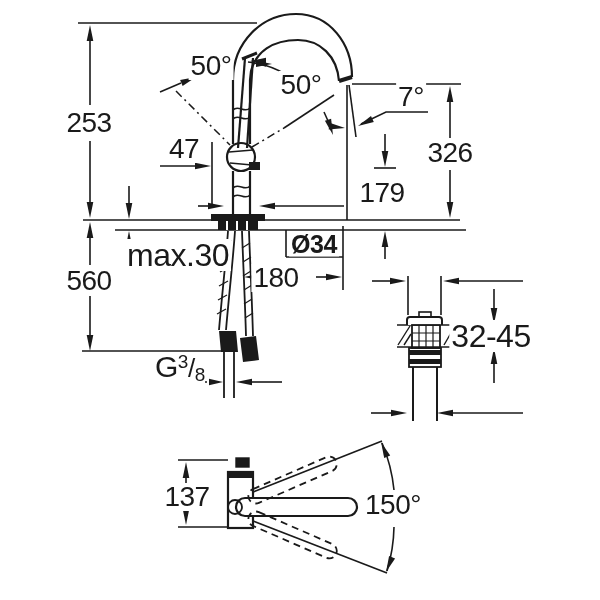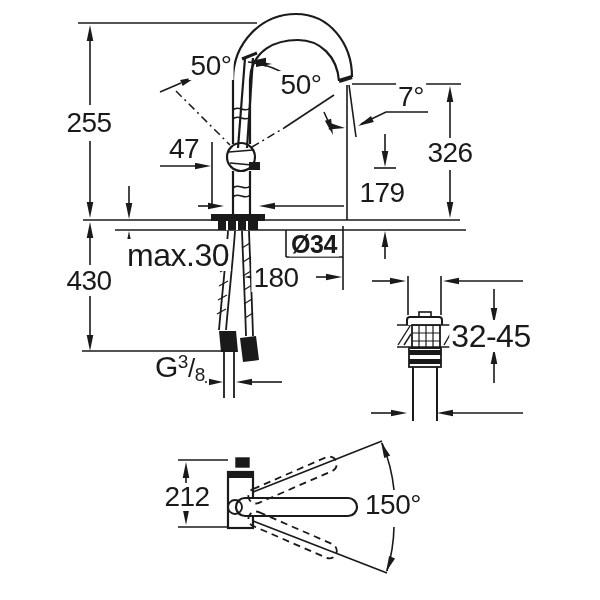--- a/index.html
+++ b/index.html
@@ -213,31 +213,31 @@
     <rect x="228" y="472" width="25" height="6" fill="currentColor" stroke="none"></rect>
     <rect x="236" y="498" width="121" height="18" rx="9" fill="#ffffff"></rect>
     <circle cx="235" cy="507" r="7" stroke-width="1.8"></circle>
     <g stroke-width="1.8" stroke-dasharray="7 5">
       <rect x="0" y="-7.5" width="95" height="15" rx="7.5" transform="translate(249,499) rotate(-23.5)"></rect>
       <rect x="0" y="-7.5" width="95" height="15" rx="7.5" transform="translate(249,516) rotate(23.5)"></rect>
     </g>
   </g>
 </svg>
 
-<div class="lbl" style="left:89px;top:123px">255</div>
+<div class="lbl" style="left:89px;top:123px">253</div>
 <div class="lbl" style="left:211px;top:66px">50°</div>
 <div class="lbl" style="left:301px;top:85px">50°</div>
 <div class="lbl" style="left:411px;top:97px">7°</div>
 <div class="lbl" style="left:184px;top:149px">47</div>
 <div class="lbl" style="left:450px;top:153px">326</div>
 <div class="lbl" style="left:382px;top:193px">179</div>
 <div class="lbl fs25" style="left:314px;top:244px">Ø34</div>
 <div class="lbl fs26" style="left:178px;top:255px">max.30</div>
-<div class="lbl" style="left:89px;top:281px">430</div>
+<div class="lbl" style="left:89px;top:281px">560</div>
 <div class="lbl" style="left:276px;top:278px">180</div>
 <div class="lbl fs26" style="left:491px;top:336px">32-45</div>
-<div class="lbl" style="left:187px;top:497px">212</div>
+<div class="lbl" style="left:187px;top:497px">137</div>
 <div class="lbl" style="left:393px;top:505px">150°</div>
 
 <div class="thread" style="left:155px;top:352px"><span>G</span><span class="sup">3</span><span class="sl">/</span><span class="sub">8</span></div>
 
 
 </div>
 
 </body></html>

